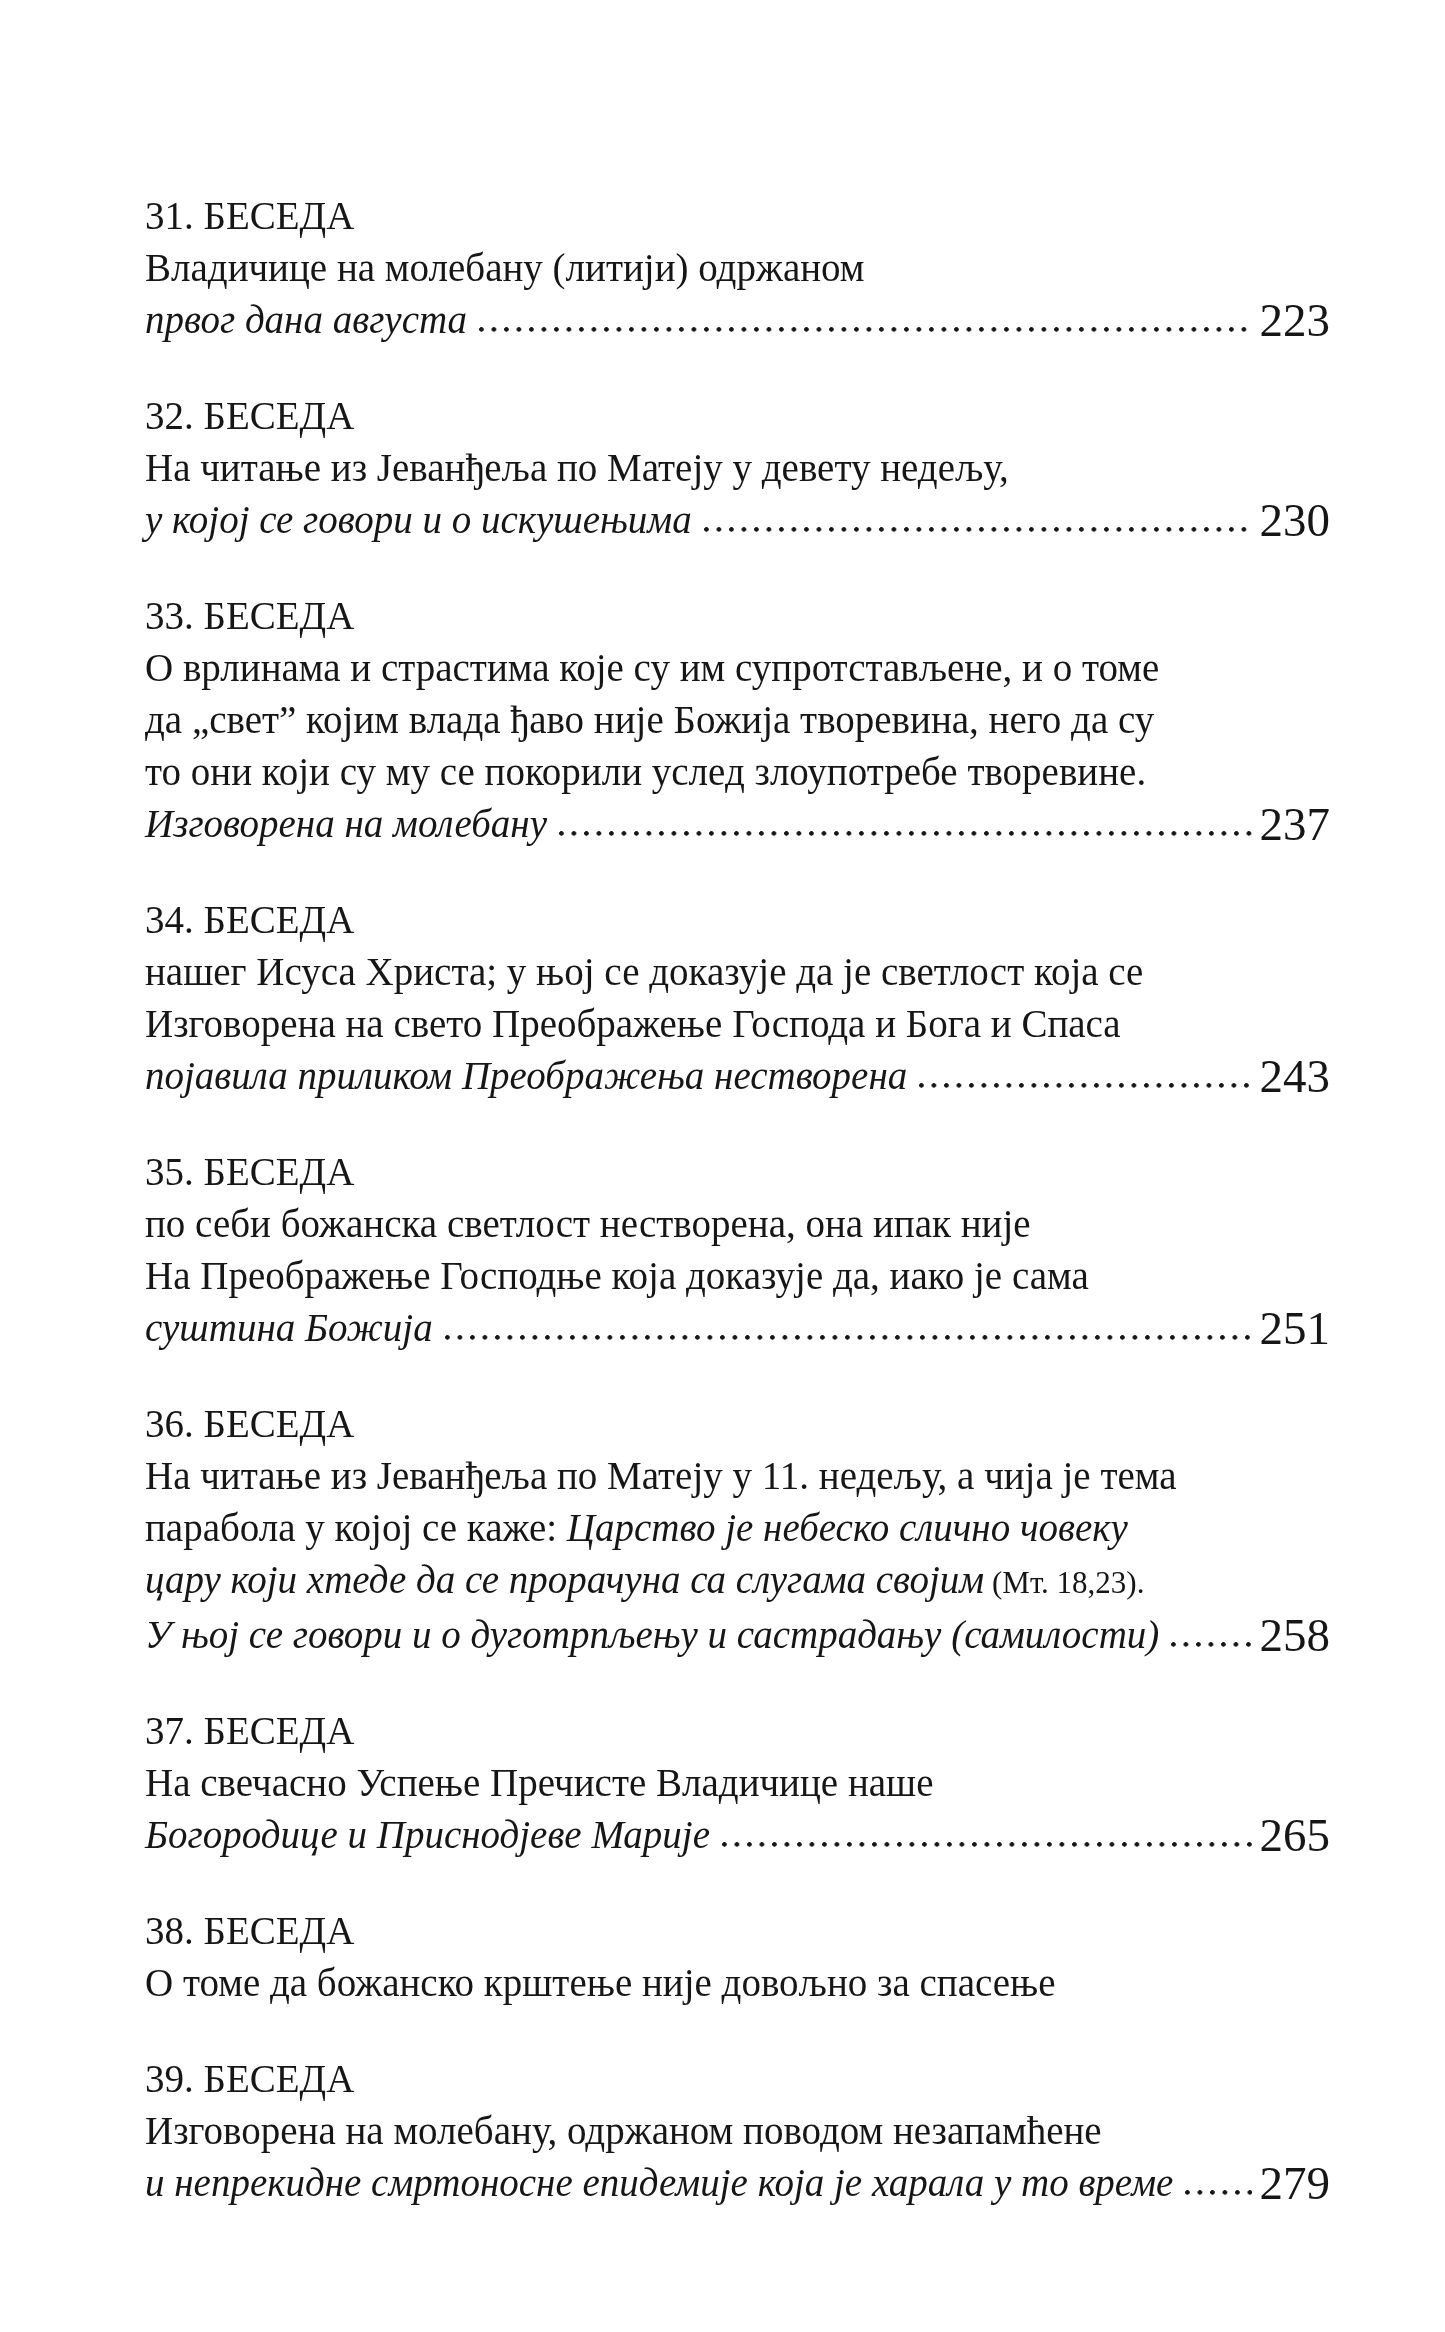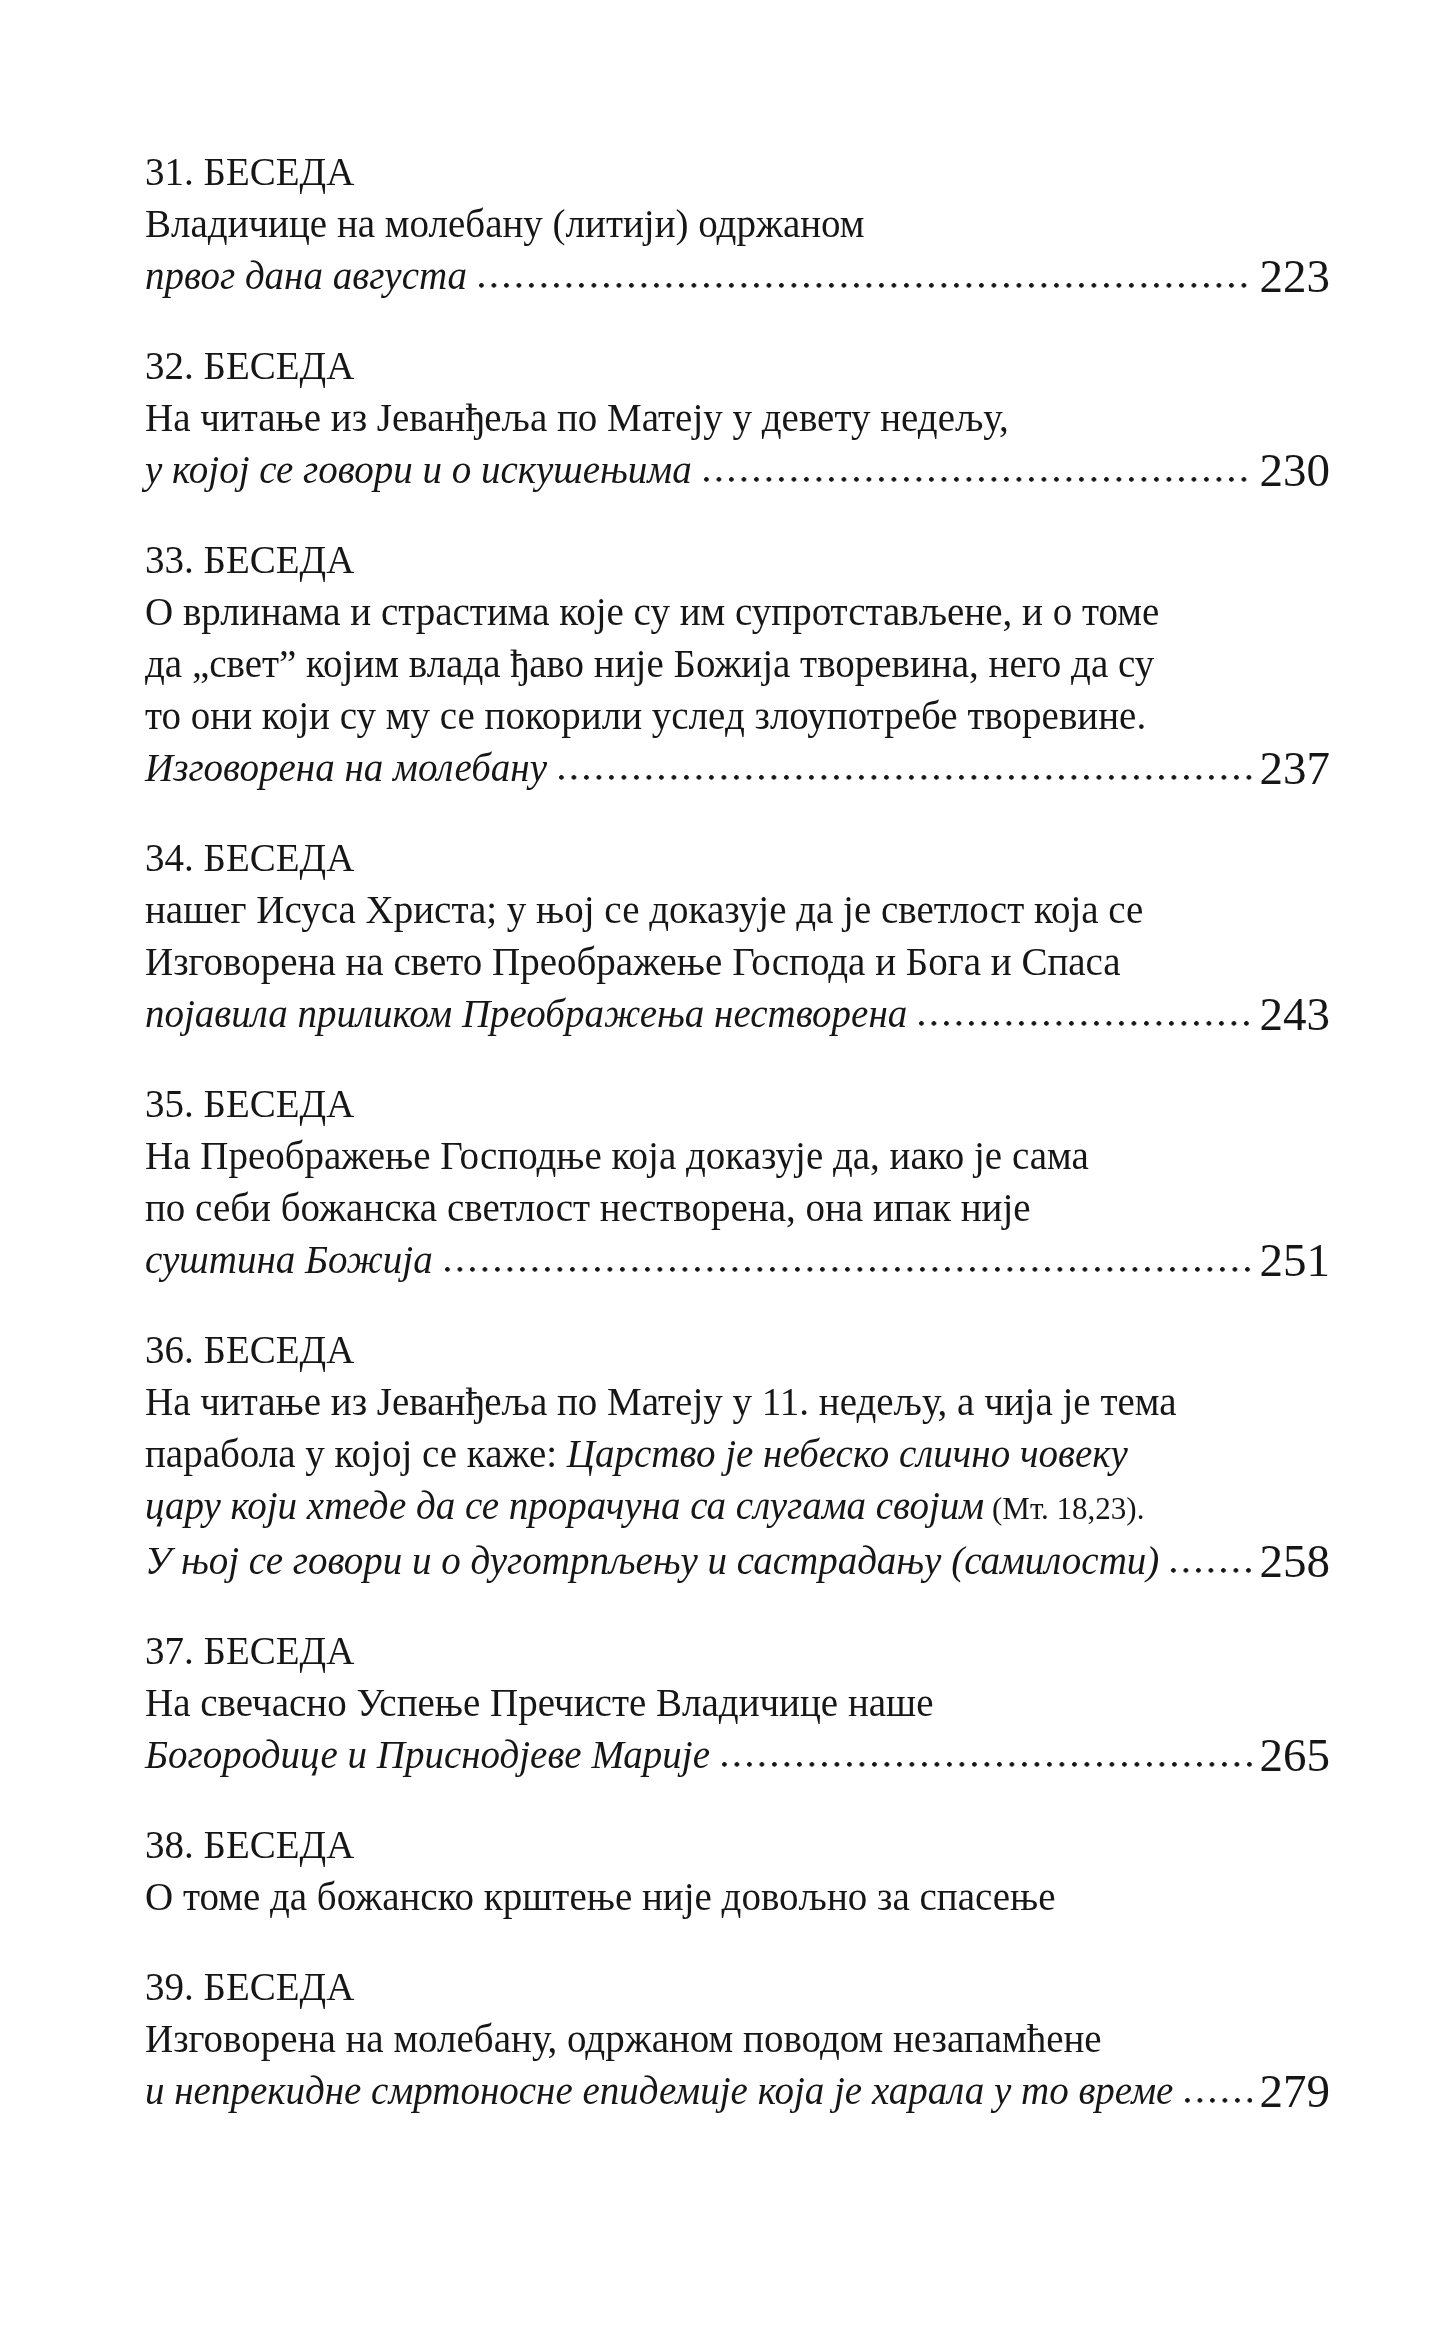--- a/index.html
+++ b/index.html
@@ -15,20 +15,21 @@
     background: #ffffff;
     color: #161616;
     font-family: "Liberation Serif", "DejaVu Serif", serif;
     font-size: 39px;
     line-height: 52px;
     padding: 146px 115px 0 145px;
     overflow: hidden;
   }
   .toc-entry {
     margin-bottom: 38px;
+    margin-top: 44px;
   }
   .toc-heading {
     white-space: nowrap;
   }
   .toc-line {
     white-space: nowrap;
   }
   .toc-last {
     display: flex;
     align-items: flex-end;
@@ -103,22 +104,22 @@
     <div class="toc-line"><span>Изговорена на свето Преображење Господа и Бога и Спаса</span></div>
     <div class="toc-last">
       <span class="tail">појавила приликом Преображења нестворена</span>
       <span class="dots"></span>
       <span class="pg">243</span>
     </div>
   </section>
 
   <section class="toc-entry">
     <div class="toc-heading">35. БЕСЕДА</div>
+    <div class="toc-line"><span>по себи божанска светлост нестворена, она ипак није</span></div>
     <div class="toc-line"><span>На Преображење Господње која доказује да, иако је сама</span></div>
-    <div class="toc-line"><span>по себи божанска светлост нестворена, она ипак није</span></div>
     <div class="toc-last">
       <span class="tail">суштина Божија</span>
       <span class="dots"></span>
       <span class="pg">251</span>
     </div>
   </section>
 
   <section class="toc-entry">
     <div class="toc-heading">36. БЕСЕДА</div>
     <div class="toc-line"><span>На читање из Јеванђеља по Матеју у 11. недељу, а чија је тема</span></div>

